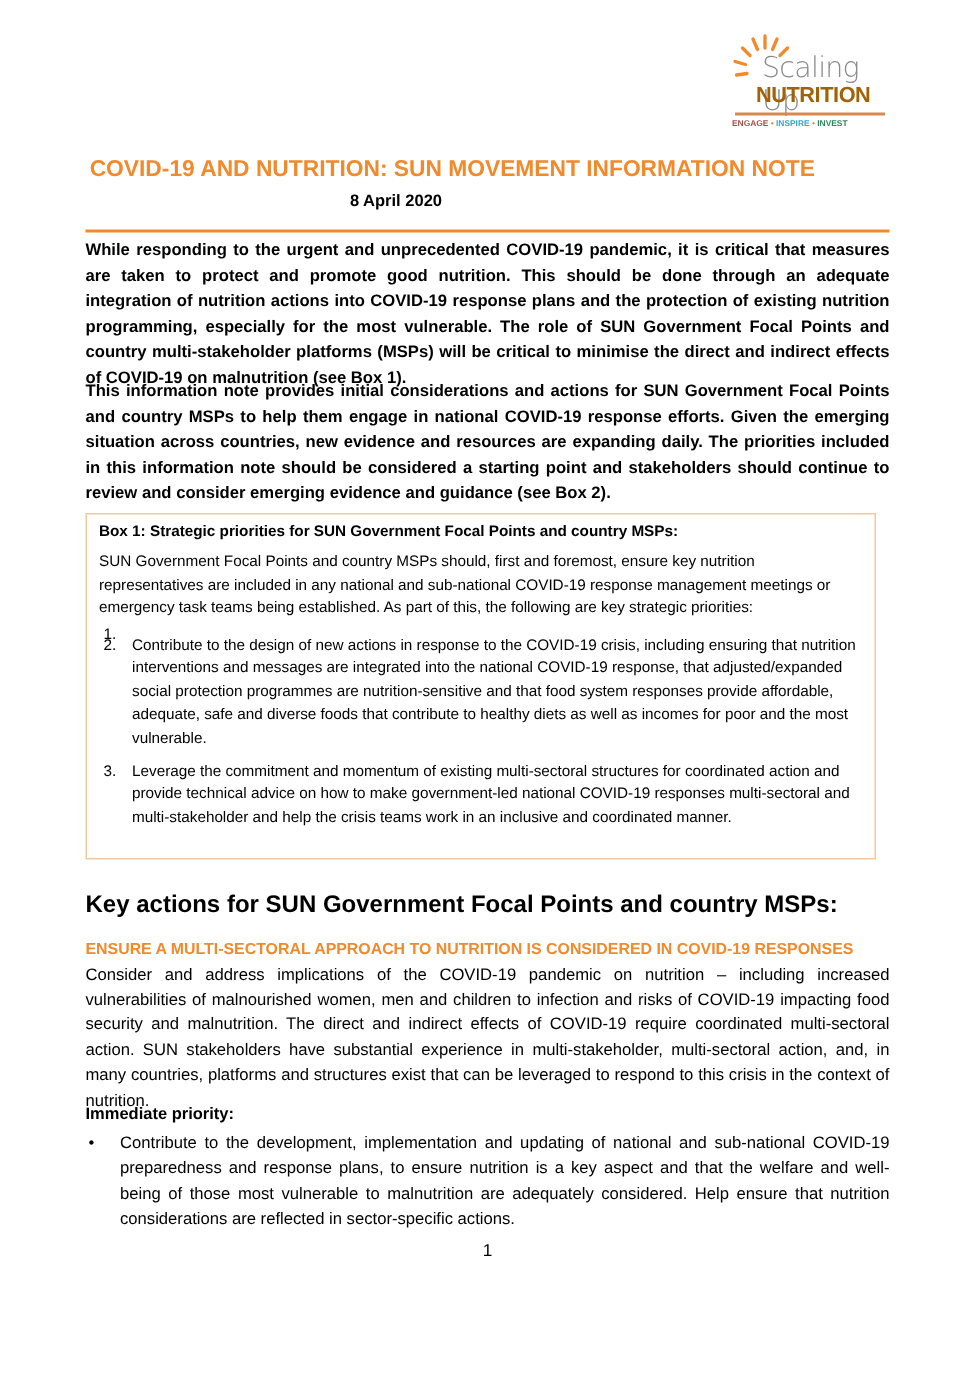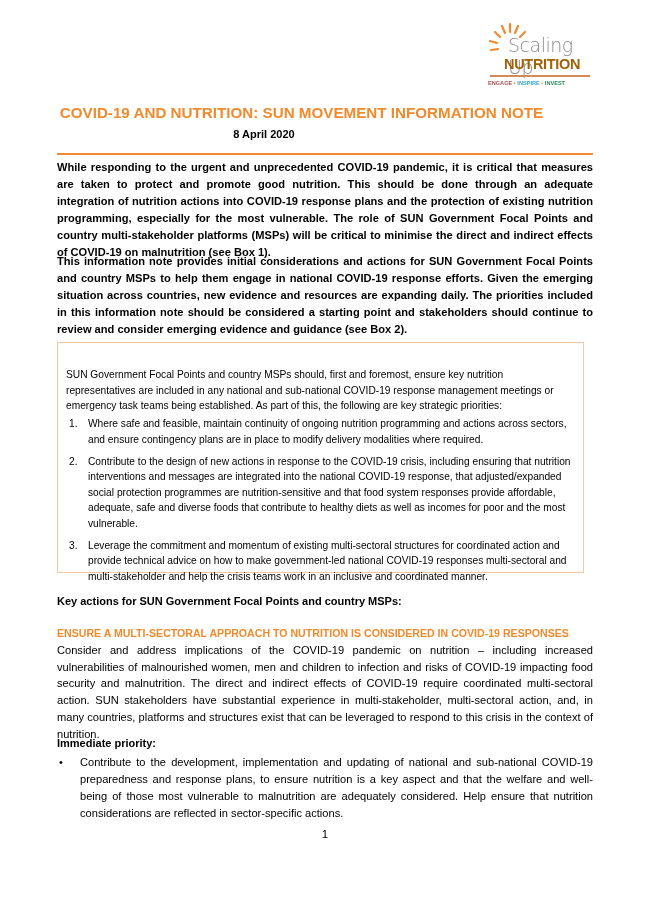--- a/index.html
+++ b/index.html
@@ -28,21 +28,21 @@
     .p1 { top: 159px; }
     .p2 { top: 253px; }
 
     .box { position: absolute; left: 57px; top: 342px; width: 527px; height: 231px; border: 1.5px solid #f7c79c; box-sizing: border-box; }
     .box-title { position: absolute; left: 8px; top: 6px; font-size: 10.2px; font-weight: bold; }
     .box-intro { position: absolute; left: 8px; top: 24px; width: 505px; font-size: 10.2px; line-height: 15.5px; }
     .box-list { position: absolute; left: 8px; top: 73px; width: 510px; margin: 0; padding: 0; list-style: none; }
     .box-list li { position: relative; padding-left: 22px; font-size: 10.2px; line-height: 15.5px; margin-bottom: 6.5px; }
     .box-list .num { position: absolute; left: 3px; top: 0; }
 
-    .key-heading { position: absolute; left: 57px; top: 595px; font-size: 11px; font-weight: bold; }
+    .key-heading { position: absolute; left: 57px; top: 595px; font-size: 16px; font-weight: bold; }
     .section-heading { position: absolute; left: 57px; top: 627px; font-size: 10.6px; font-weight: bold; color: #f08a2c; }
     .p3 { top: 642px; line-height: 16.7px; }
     .imm-heading { position: absolute; left: 57px; top: 737px; font-size: 11px; font-weight: bold; }
     .bullets { position: absolute; left: 57px; top: 754px; width: 536px; margin: 0; padding: 0; list-style: none; }
     .bullets li { position: relative; padding-left: 23px; font-size: 11.1px; line-height: 16.9px; text-align: justify; }
     .bullets .bullet { position: absolute; left: 2px; top: 0; }
     .page-num { position: absolute; left: 0; width: 650px; top: 828px; text-align: center; font-size: 11.5px; }
   </style>
 </head>
 <body>
@@ -72,25 +72,25 @@
 </div>
 
 <div class="title">COVID-19 AND NUTRITION: SUN MOVEMENT INFORMATION NOTE</div>
 <div class="date">8 April 2020</div>
 <div class="rule"></div>
 
 <div class="para bold p1">While responding to the urgent and unprecedented COVID-19 pandemic, it is critical that measures are taken to protect and promote good nutrition. This should be done through an adequate integration of nutrition actions into COVID-19 response plans and the protection of existing nutrition programming, especially for the most vulnerable. The role of SUN Government Focal Points and country multi-stakeholder platforms (MSPs) will be critical to minimise the direct and indirect effects of COVID-19 on malnutrition (see Box 1).</div>
 <div class="para bold p2">This information note provides initial considerations and actions for SUN Government Focal Points and country MSPs to help them engage in national COVID-19 response efforts. Given the emerging situation across countries, new evidence and resources are expanding daily. The priorities included in this information note should be considered a starting point and stakeholders should continue to review and consider emerging evidence and guidance (see Box 2).</div>
 
 <div class="box">
+  <div class="box-title">Box 1: Strategic priorities for SUN Government Focal Points and country MSPs:</div>
   <div class="box-intro">SUN Government Focal Points and country MSPs should, first and foremost, ensure key nutrition representatives are included in any national and sub-national COVID-19 response management meetings or emergency task teams being established. As part of this, the following are key strategic priorities:</div>
   <ol class="box-list">
     <li>
       <span class="num">1.</span>
-      <span>Where safe and feasible, maintain continuity of ongoing nutrition programming and actions across sectors, and ensure contingency plans are in place to modify delivery modalities where required.</span>
     </li>
     <li>
       <span class="num">2.</span>
       <span>Contribute to the design of new actions in response to the COVID-19 crisis, including ensuring that nutrition interventions and messages are integrated into the national COVID-19 response, that adjusted/expanded social protection programmes are nutrition-sensitive and that food system responses provide affordable, adequate, safe and diverse foods that contribute to healthy diets as well as incomes for poor and the most vulnerable.</span>
     </li>
     <li>
       <span class="num">3.</span>
       <span>Leverage the commitment and momentum of existing multi-sectoral structures for coordinated action and provide technical advice on how to make government-led national COVID-19 responses multi-sectoral and multi-stakeholder and help the crisis teams work in an inclusive and coordinated manner.</span>
     </li>
   </ol>

